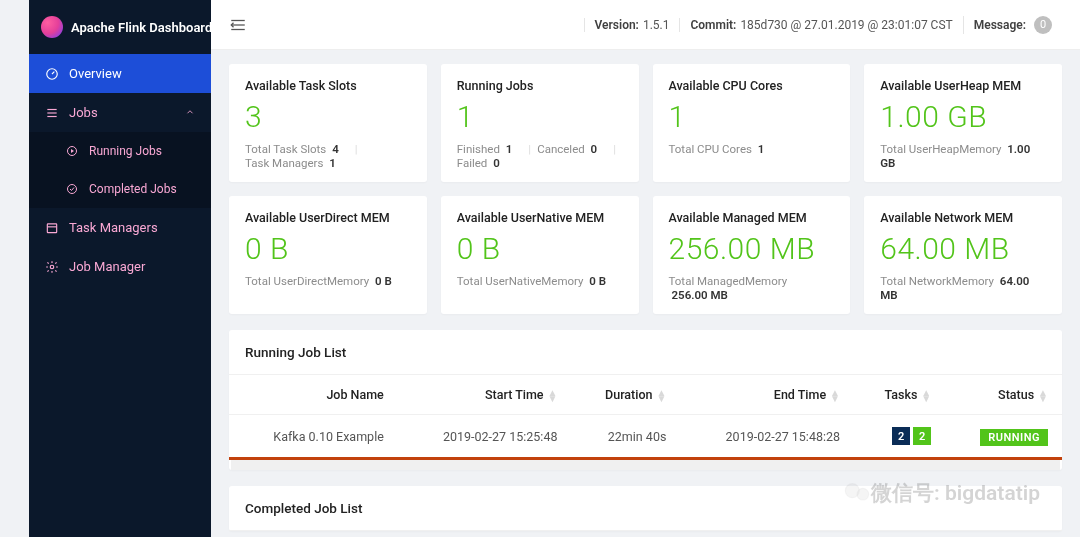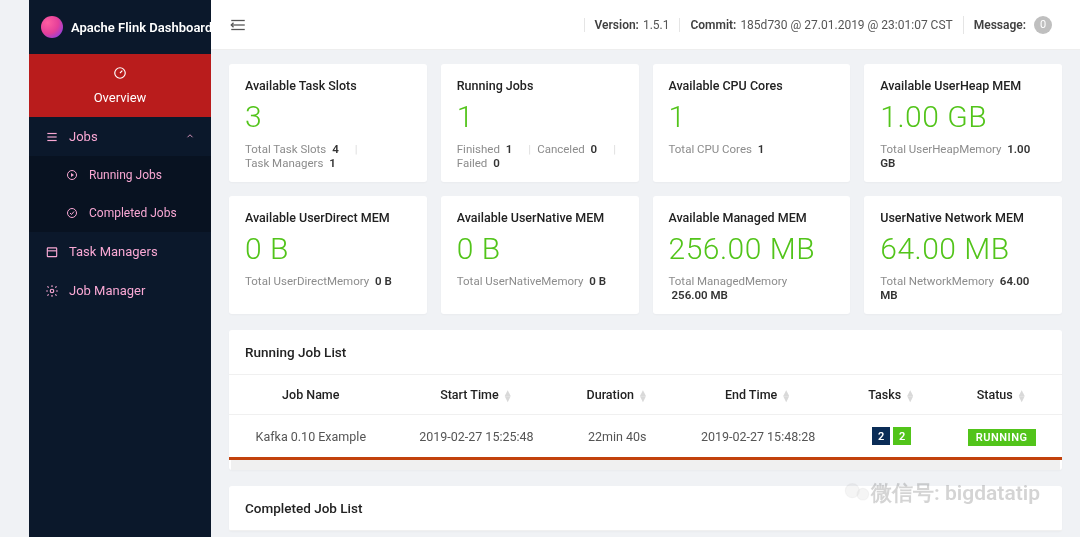--- a/index.html
+++ b/index.html
@@ -40,23 +40,22 @@
   .nav-item {
     display: flex;
     align-items: center;
     padding: 12px 16px;
     gap: 10px;
     font-size: 13px;
     cursor: pointer;
     color: #f9a8d4;
   }
   .nav-item.active {
-    background: #b91c1c;
+    background: #1d4ed8;
     color: #fff;
-    flex-direction: column;
   }
   .nav-item .icon { width: 14px; height: 14px; display:inline-flex; align-items:center; justify-content:center; }
   .nav-item .chev { margin-left: auto; }
   .nav-sub .nav-item { padding-left: 36px; font-size: 12px; }
   .nav-sub { background: #081221; }
   
   .main { flex: 1; display: flex; flex-direction: column; overflow: hidden; }
   .topbar {
     background: #fff;
     padding: 0 18px;
@@ -86,21 +85,21 @@
   }
   .card-title { font-size: 12.5px; color:#222; font-weight: 500; }
   .card-big { font-size: 30px; font-weight: 300; color:#52c41a; margin: 6px 0 8px; letter-spacing: .5px;}
   .card-foot { font-size: 11.5px; color:#8c8c8c; display:flex; flex-wrap:wrap; gap:0; }
   .card-foot .pair { margin-right: 10px; }
   .card-foot .pair b { color:#333; font-weight:600; margin-left:3px;}
   .card-foot .divider { color:#ddd; margin: 0 6px; }
   .panel { background:#fff; border-radius:3px; margin-top:16px; padding: 0; box-shadow: 0 1px 2px rgba(0,0,0,0.03);}
   .panel-header { padding: 14px 16px; font-size: 13.5px; color:#222; font-weight:500; border-bottom:1px solid #f0f0f0;}
   table { width:100%; border-collapse: collapse; font-size:12.5px; }
-  th, td { text-align:center; padding: 12px 26px; }
+  th, td { text-align:right; padding: 12px 14px; }
   th { color:#222; font-weight:500; border-bottom:1px solid #f0f0f0; background:#fff;}
   td { color:#555; border-bottom:3px solid #c2410c; }
   .sorter { color:#d9d9d9; font-size:10px; margin-left:4px; display:inline-flex; flex-direction:column; line-height:6px; vertical-align:middle;}
   .badge-box { display:inline-flex; gap:3px; align-items:center; }
   .sq { background:#0a2c56; color:#fff; width:18px; height:18px; display:inline-flex; align-items:center; justify-content:center; font-size:11px; font-weight:600;}
   .sq.green { background:#52c41a; }
   .status-running { background:#52c41a; color:#fff; padding:2px 8px; font-size:11px; font-weight:600; letter-spacing:.5px;}
   .scroll-hint { height:10px; background:#f0f0f0; margin:0 2px 2px;}
   .watermark {
     position:absolute; right:40px; bottom:30px;
@@ -262,21 +261,21 @@
             </div>
           </div>
           <div class="card">
             <div class="card-title">Available Managed MEM</div>
             <div class="card-big">256.00 MB</div>
             <div class="card-foot">
               <span class="pair">Total ManagedMemory <b>256.00 MB</b></span>
             </div>
           </div>
           <div class="card">
-            <div class="card-title">UserNative Network MEM</div>
+            <div class="card-title">Available Network MEM</div>
             <div class="card-big">64.00 MB</div>
             <div class="card-foot">
               <span class="pair">Total NetworkMemory <b>64.00 MB</b></span>
             </div>
           </div>
         </div>
 
       <div class="panel">
         <div class="panel-header">Running Job List</div>
         <table>

